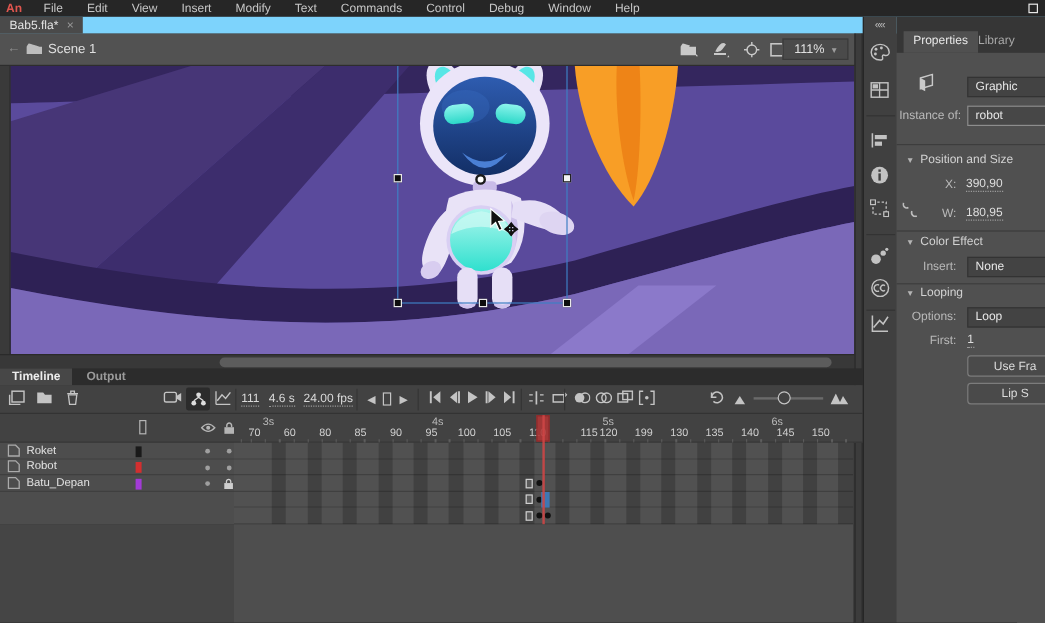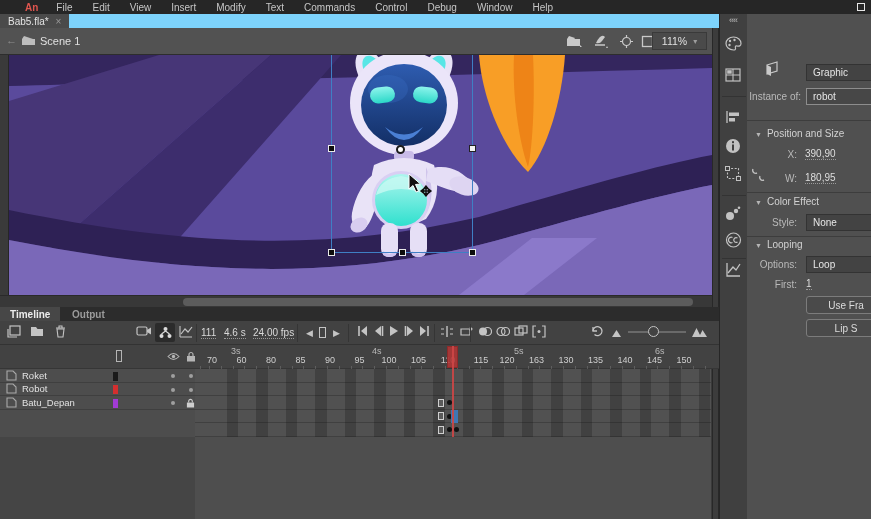--- a/index.html
+++ b/index.html
@@ -5,21 +5,21 @@
   * { margin:0; padding:0; box-sizing:border-box; }
   html,body { background:#222; }
   #app {
     position:relative; width:871px; height:519px; overflow:hidden;
     font-family:"Liberation Sans", sans-serif; color:#cfcfcf; font-size:11px;
     background:#3a3a3a;
   }
   .abs { position:absolute; }
   
   #menubar { left:0; top:0; width:871px; height:14px; background:#262626; display:flex; align-items:center; }
-  #an-logo { color:#e0564f; font-weight:bold; font-size:10px; padding:0 8px 0 5px;margin-left:20px; }
+  #an-logo { color:#e0564f; font-weight:bold; font-size:10px; padding:0 8px 0 5px; }
   .menu-item { color:#c6c6c6; font-size:10px; padding:0 10px; cursor:default; }
   #win-max { position:absolute; right:6px; top:3px; width:8px; height:8px; border:1px solid #e8e8e8; }
   
   #doctabs { left:0; top:14px; width:871px; height:14px; background:#7dd3fc; }
   #doc-tab { position:absolute; left:0; top:0; height:14px; background:#4a4a4a; display:flex; align-items:center; padding:0 8px; }
   #doc-tab .title { color:#e3e3e3; font-size:10px; }
   #doc-tab .close { color:#9a9a9a; font-size:10px; margin-left:7px; }
   
   #scenebar { left:0; top:28px; width:719px; height:27px; background:#525252; border-bottom:1px solid #2d2d2d; }
   #scene-label { position:absolute; left:40px; top:7px; color:#e0e0e0; font-size:11px; }
@@ -43,21 +43,21 @@
   #tab-output { position:absolute; left:62px; top:0; height:14px; padding:0 10px; color:#9b9b9b; font-size:10px; font-weight:bold; display:flex; align-items:center; }
   #tl-toolbar { left:0; top:321px; width:719px; height:24px; background:#424242; border-bottom:1px solid #333; }
   .tbi { position:absolute; top:4px; }
   .hot { color:#dadada; font-size:10px; border-bottom:1px dotted #9a9a9a; }
   .tb-sep { position:absolute; top:3px; width:1px; height:18px; background:#353535; }
   .glyph { color:#c4c4c4; font-size:9px; }
   #parenting-btn { position:absolute; left:155px; top:2px; width:20px; height:19px; background:#2b2b2b; border-radius:2px; display:flex; align-items:center; justify-content:center; }
   
   #tl-header { left:0; top:345px; width:719px; height:24px; background:#424242; border-bottom:1px solid #363636; }
   #ruler { position:absolute; left:195px; top:0; width:516px; height:24px; overflow:hidden; }
-  .sec-label { position:absolute; top:1px; color:#b9b9b9; font-size:9px;margin-left:12px; }
+  .sec-label { position:absolute; top:1px; color:#b9b9b9; font-size:9px; }
   .frame-label { position:absolute; top:10px; width:24px; text-align:center; color:#cfcfcf; font-size:9px; }
   #ruler-ticks { position:absolute; left:0; bottom:0; width:516px; height:3px;
     background:repeating-linear-gradient(90deg,#7a7a7a 0 1px,transparent 1px 11.8px); background-position-x:14px; opacity:.5; }
   
   #layers { left:0; top:369px; width:195px; height:68px; background:#4d4d4d; }
   .layer-row { position:absolute; left:0; width:195px; height:13.6px; display:flex; align-items:center; border-bottom:1px solid rgba(0,0,0,.18); }
   .layer-row.selected { background:#3a6ea8; }
   .lname { color:#e2e2e2; font-size:9.5px; margin-left:5px; }
   .swatch { position:absolute; left:113px; top:2.5px; width:5px; height:9px; }
   .dotcol { position:absolute; width:4px; height:4px; border-radius:50%; background:#9f9f9f; top:5px; }
@@ -403,23 +403,23 @@
       <div id="ruler-frames">
           <span class="frame-label" style="left: 5px;">70</span>
           <span class="frame-label" style="left: 34.5px;">60</span>
           <span class="frame-label" style="left: 64px;">80</span>
           <span class="frame-label" style="left: 93.5px;">85</span>
           <span class="frame-label" style="left: 123px;">90</span>
           <span class="frame-label" style="left: 152.5px;">95</span>
           <span class="frame-label" style="left: 182px;">100</span>
           <span class="frame-label" style="left: 211.5px;">105</span>
           <span class="frame-label" style="left: 241px;">110</span>
-          <span class="frame-label" style="left: 274px;">115</span>
+          <span class="frame-label" style="left: 284px;">115</span>
           <span class="frame-label" style="left: 300px;">120</span>
-          <span class="frame-label" style="left: 329.5px;">163</span>
+          <span class="frame-label" style="left: 329.5px;">199</span>
           <span class="frame-label" style="left: 359px;">130</span>
           <span class="frame-label" style="left: 388.5px;">135</span>
           <span class="frame-label" style="left: 418px;">140</span>
           <span class="frame-label" style="left: 447.5px;">145</span>
           <span class="frame-label" style="left: 477px;">150</span>
         </div>
       <div id="ruler-ticks"></div>
     </div>
   </div>
 
@@ -538,20 +538,24 @@
     <span class="dock-sep" style="top:244px"></span>
     <span class="dock-ic" style="top:248px">
       <svg width="16" height="15" viewBox="0 0 16 15">
           <path d="M2 1 v13 h13" stroke="#c2c2c2" stroke-width="1.3" fill="none"></path>
           <path d="M3 11 L8 5 L11 8 L15 2" stroke="#c2c2c2" stroke-width="1.3" fill="none"></path>
         </svg>
     </span>
   </div>
 
   <div id="props" class="abs">
+    <div id="props-tabstrip">
+      <span id="ptab-properties">Properties</span>
+      <span id="ptab-library">Library</span>
+    </div>
 
     <span style="position:absolute;left:16px;top:47px">
       <svg width="18" height="16" viewBox="0 0 18 16">
           <path d="M4 4 L14 1 L14 10 L4 13 Z" fill="none" stroke="#c9c9c9" stroke-width="1.2"></path>
           <path d="M4 4 L8 6 L8 15 L4 13 Z" fill="#c9c9c9"></path>
         </svg>
     </span>
     <div class="pfield" style="top:50px">
       <span>Graphic</span>
     </div>
@@ -572,21 +576,21 @@
           <path d="M5 5 a3 3 0 0 1 -4 -4 M8 8 a3 3 0 0 0 4 4" fill="none" stroke="#bdbdbd" stroke-width="1.4"></path>
         </svg>
     </span>
     <span class="plabel" style="left:20px;top:159px;width:30px">W:</span>
     <span class="hotval" style="left:58px;top:158px">180,95</span>
 
     <div class="pdivider" style="top:178px"></div>
     <div class="sec-hdr" style="top:182px">
       <span class="tri">▼</span><span>Color Effect</span>
     </div>
-    <span class="plabel" style="left:10px;top:203px;width:40px">Style:</span>
+    <span class="plabel" style="left:10px;top:203px;width:40px">Insert:</span>
     <div class="pfield" style="top:200px">
       <span>None</span>
     </div>
 
     <div class="pdivider" style="top:222px"></div>
     <div class="sec-hdr" style="top:225px">
       <span class="tri">▼</span><span>Looping</span>
     </div>
     <span class="plabel" style="left:5px;top:245px;width:45px">Options:</span>
     <div class="pfield" style="top:242px">

